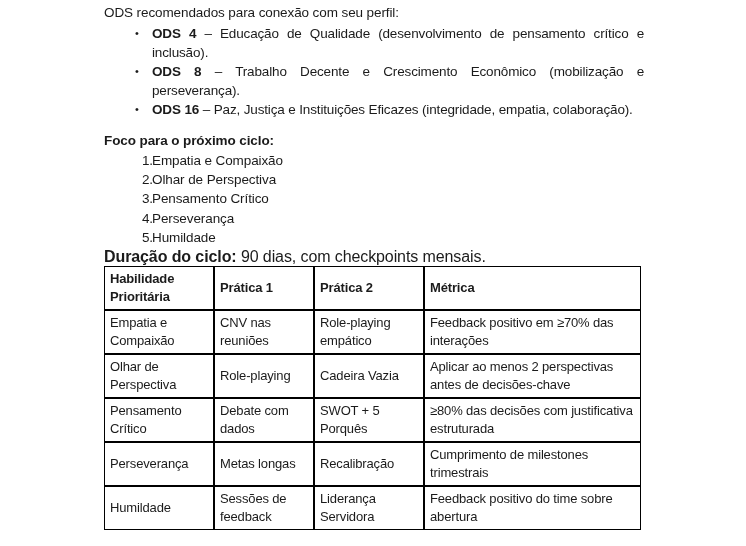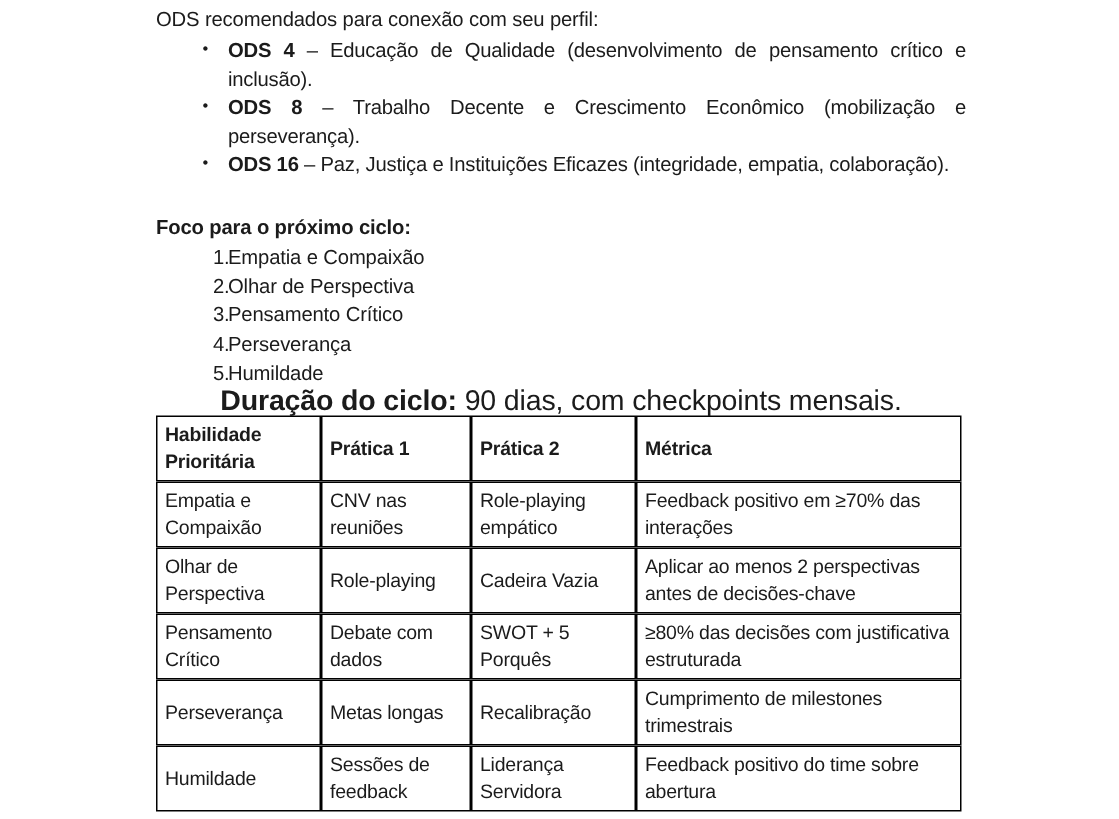--- a/index.html
+++ b/index.html
@@ -65,21 +65,21 @@
   }
   .ods-item b {
     font-weight: bold;
   }
 
   
   .focus-title {
     font-size: 13.5px;
     font-weight: bold;
     line-height: 18px;
-    margin: 24px 0 0 0;
+    margin: 13px 0 0 0;
     letter-spacing: -0.1px;
   }
   .focus-list {
     list-style: none;
     margin: 1px 0 0 0;
     padding: 0;
   }
   .focus-item {
     position: relative;
     padding-left: 48px;
@@ -88,25 +88,24 @@
     letter-spacing: -0.1px;
   }
   .focus-item .num {
     position: absolute;
     left: 33px;
     top: 0;
     width: 16px;
     text-align: right;
   }
   .duration {
-    font-size: 19px;
+    font-size: 16px;
     line-height: 19px;
     margin: 0;
     letter-spacing: -0.1px;
-    text-align: center;
   }
   .duration b { font-weight: bold; }
 
   
   .section9-title {
     font-size: 13px;
     font-weight: bold;
     line-height: 17px;
     margin: 18px 0 5px 0;
     letter-spacing: -0.1px;

